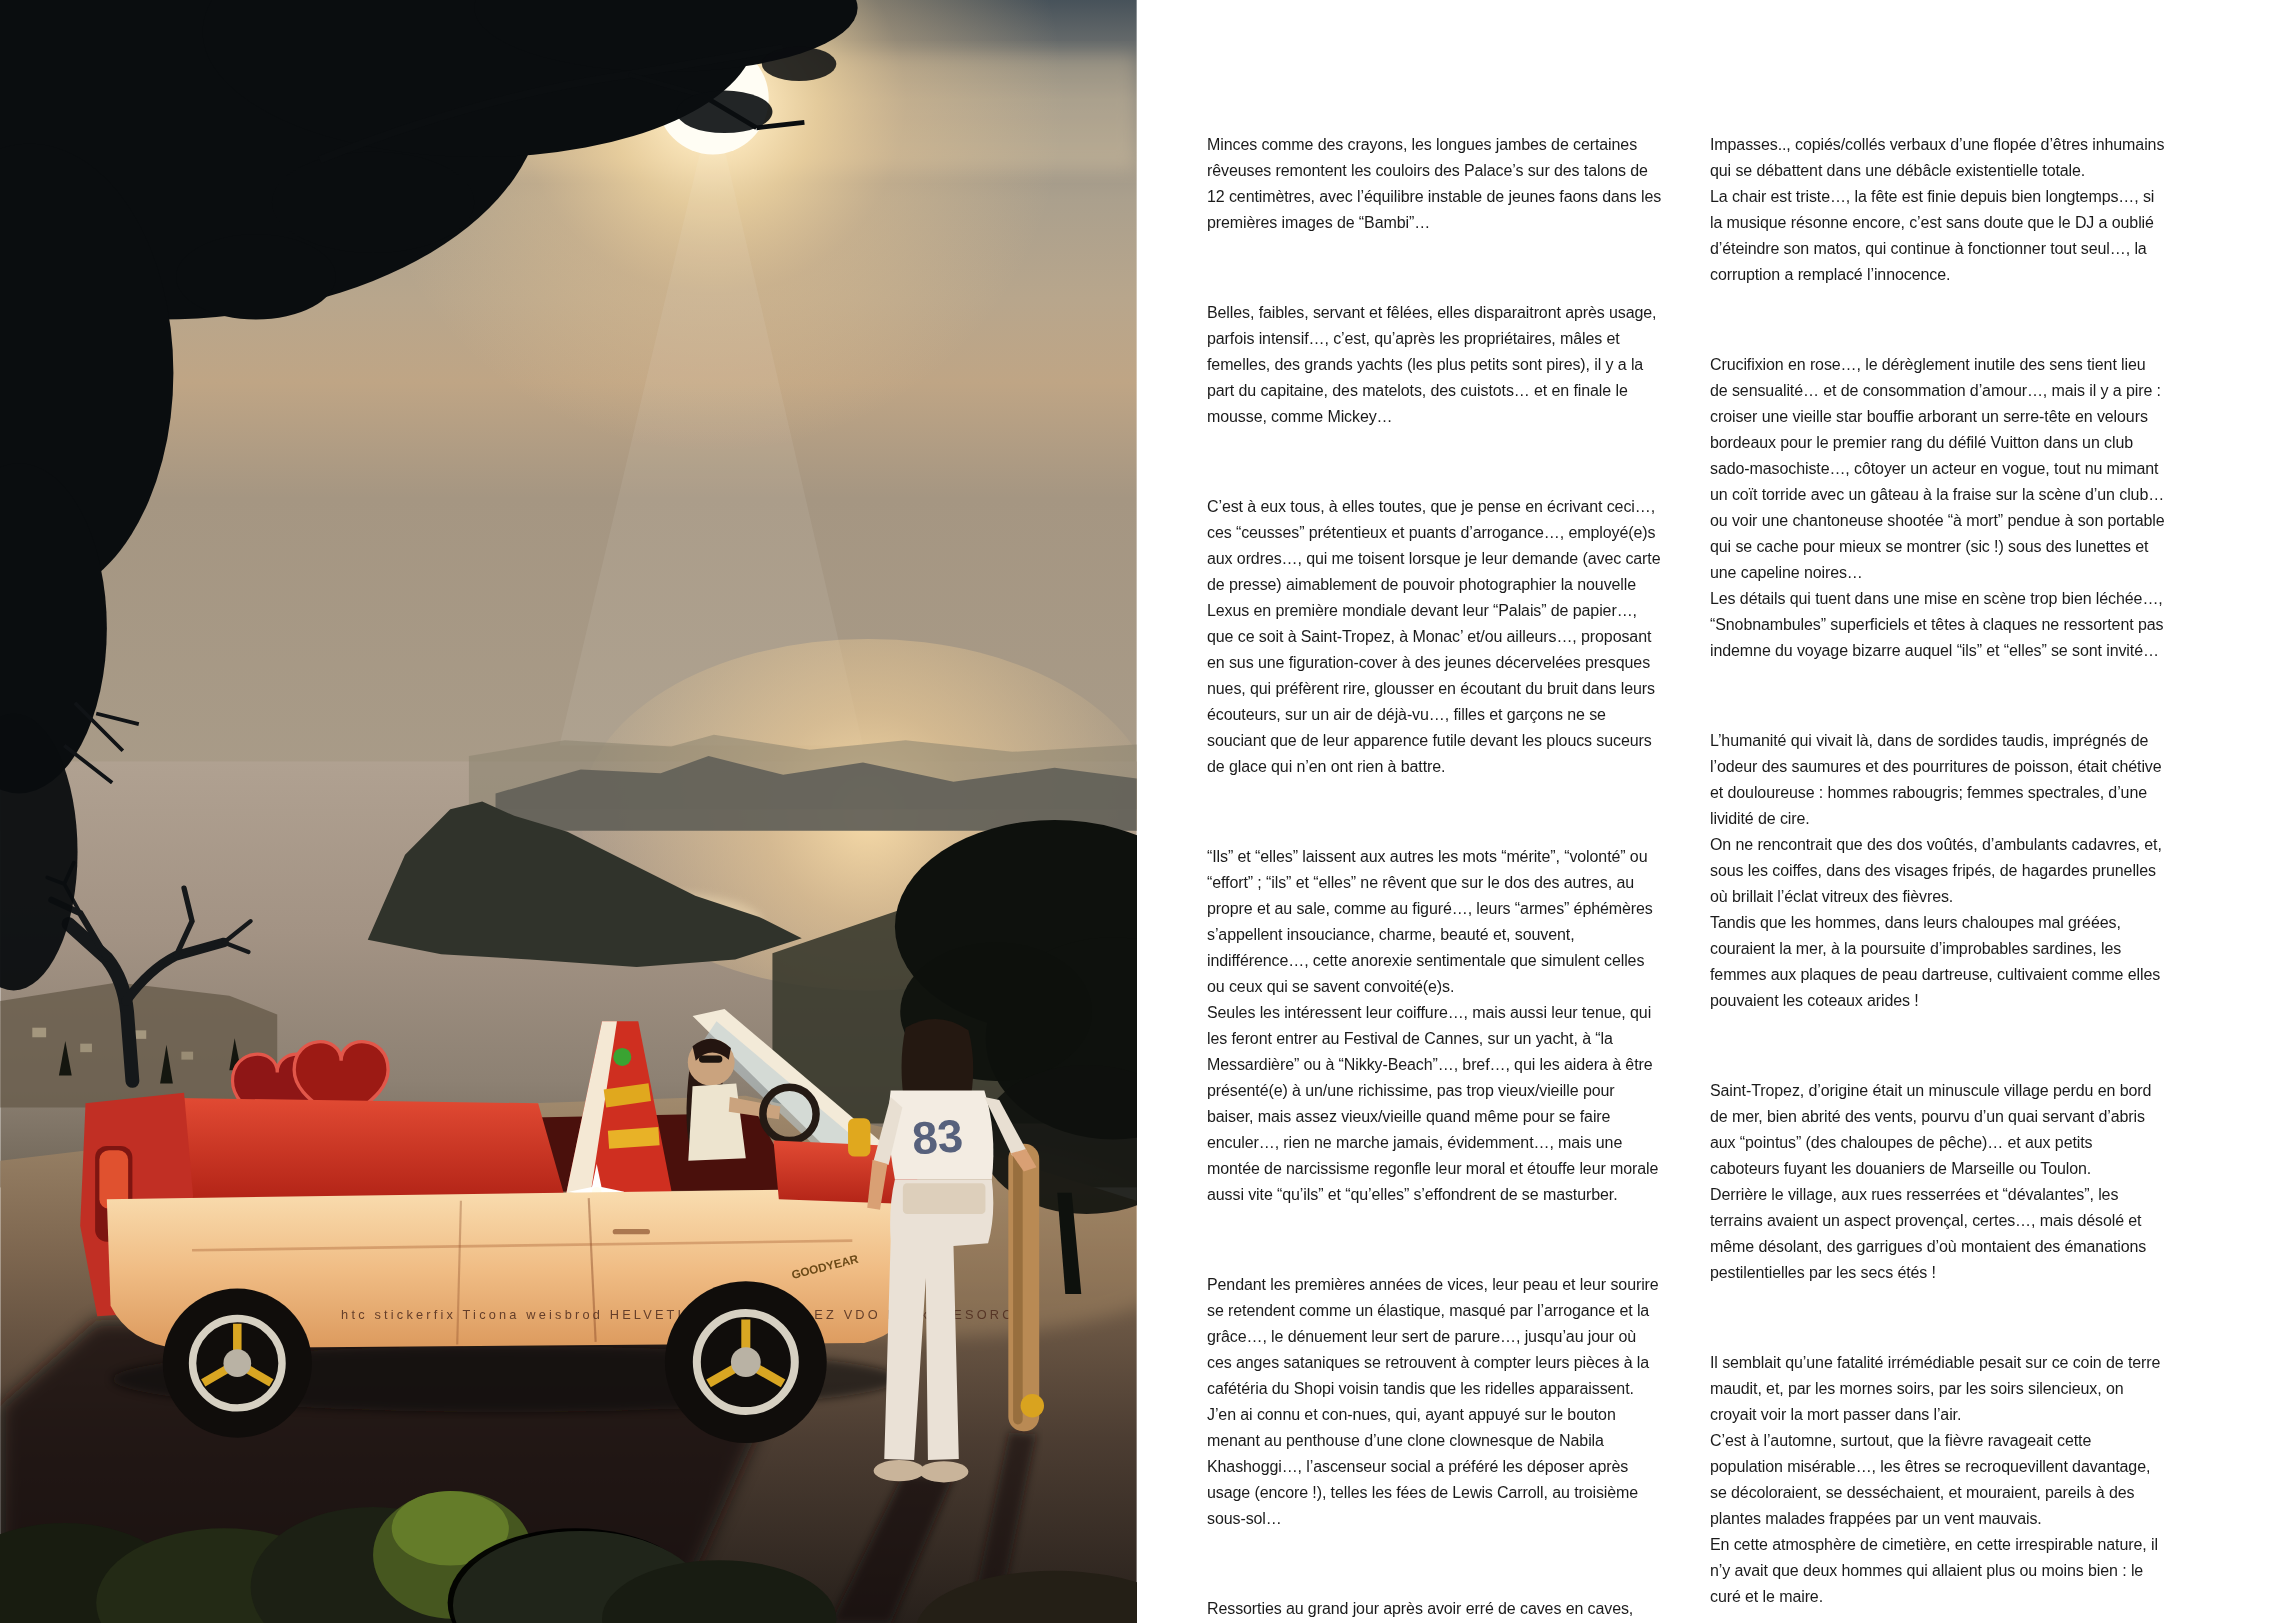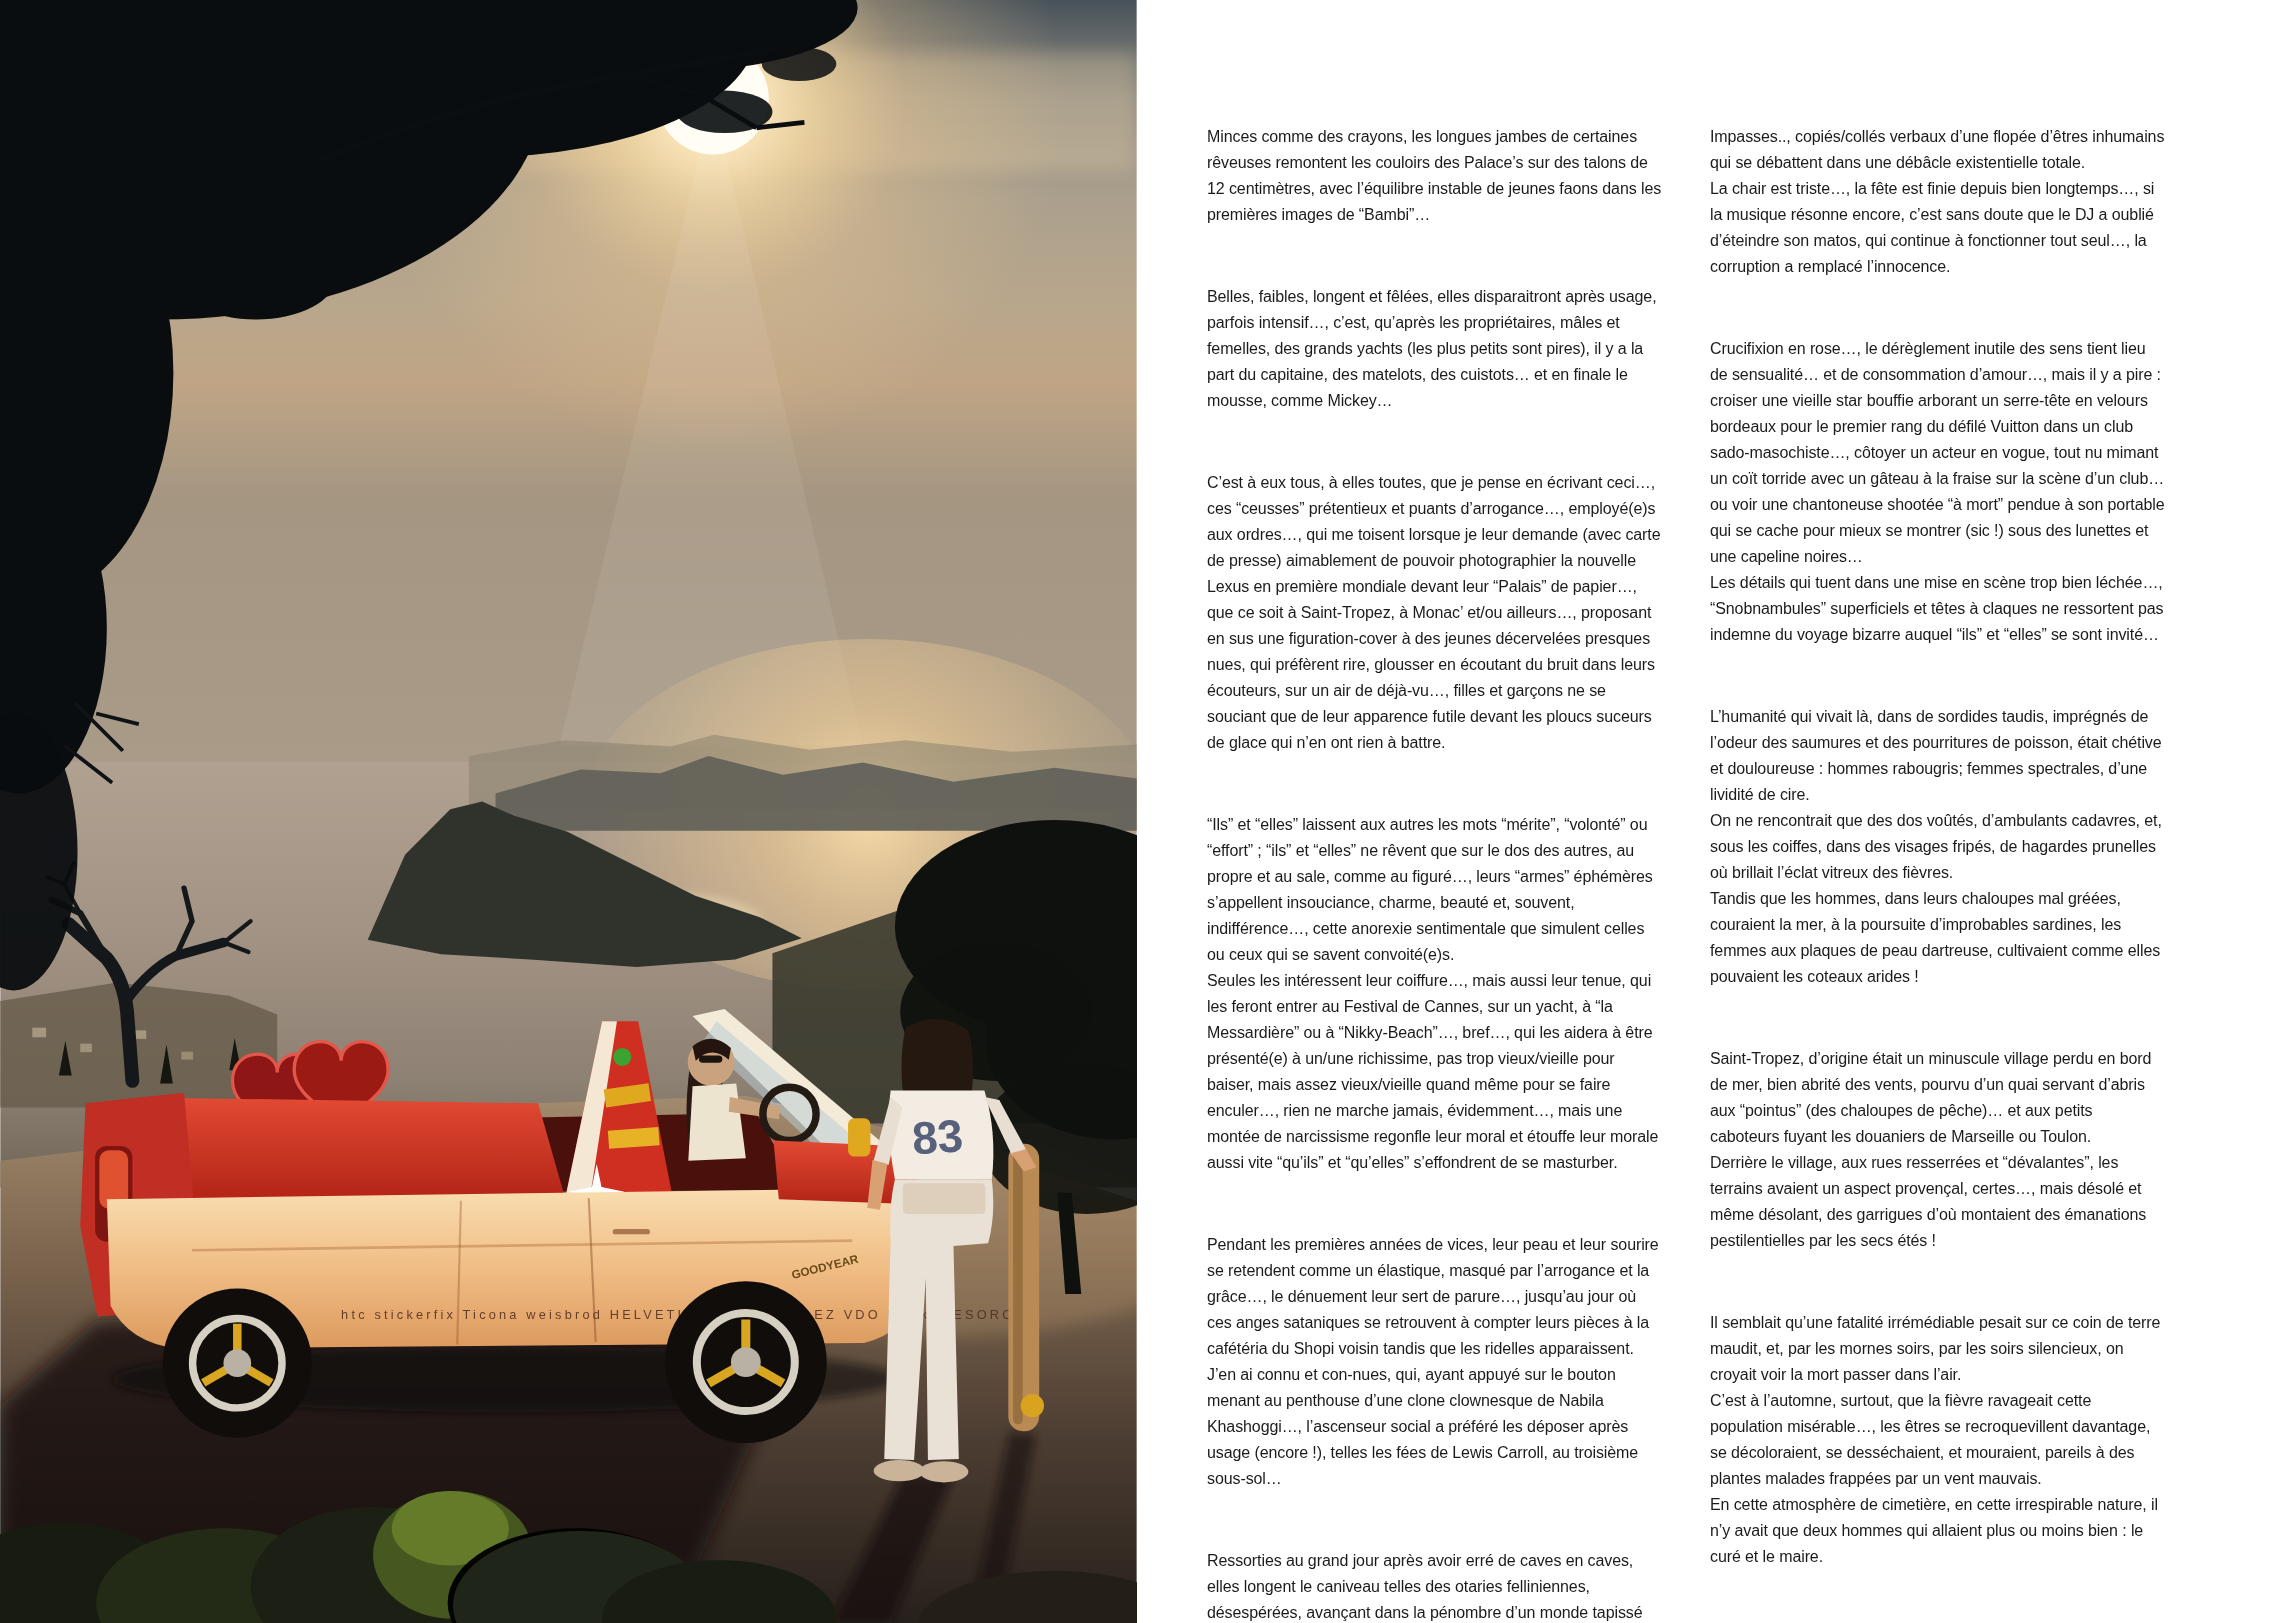--- a/index.html
+++ b/index.html
@@ -4,21 +4,21 @@
 <style>
   html,body{margin:0;padding:0;background:#e8e8e8;}
   .sheet{position:relative;width:2273px;height:1623px;background:#ffffff;overflow:hidden;
          font-family:"Liberation Sans", sans-serif;}
   .photo{position:absolute;left:0;top:0;width:1137px;height:1623px;overflow:hidden;}
   .photo svg{display:block;}
   .col{position:absolute;top:94px;width:456px;color:#1b1b1b;font-size:16px;line-height:26px;
        white-space:pre-line;letter-spacing:-0.1px;}
   .col-left{left:1207px;}
   .col-right{left:1710px;}
-  .col p{margin:4px 0 26px 0;}
+  .col p{margin:12px 0 26px 0;}
 </style>
 </head>
 <body>
 
 <div class="sheet">
 
   <div class="photo">
     <svg width="1137" height="1623" viewBox="0 0 2134 3048">
       <defs>
         <linearGradient id="skyg" x1="0" y1="0" x2="0" y2="1">
@@ -241,21 +241,21 @@
         <ellipse cx="1360" cy="210" rx="90" ry="40" opacity="0.9"></ellipse>
         <ellipse cx="1500" cy="120" rx="70" ry="32" opacity="0.85"></ellipse>
         <path d="M140,1320 L230,1410 M180,1340 L260,1360 M120,1400 L210,1470" stroke="#101316" stroke-width="7" fill="none"></path>
       </g>
     </svg>
   </div>
 
   <div>
     <div class="col col-left">
       <p>Minces comme des crayons, les longues jambes de certaines rêveuses remontent les couloirs des Palace’s sur des talons de 12 centimètres, avec l’équilibre instable de jeunes faons dans les premières images de “Bambi”…</p>
-      <p>Belles, faibles, longent et fêlées, elles disparaitront après usage, parfois intensif…, c’est, qu’après les propriétaires, mâles et femelles, des grands yachts (les plus petits sont pires), il y a la part du capitaine, des matelots, des cuistots… et en finale le mousse, comme Mickey…</p>
+      <p>Belles, faibles, servant et fêlées, elles disparaitront après usage, parfois intensif…, c’est, qu’après les propriétaires, mâles et femelles, des grands yachts (les plus petits sont pires), il y a la part du capitaine, des matelots, des cuistots… et en finale le mousse, comme Mickey…</p>
       <p>C’est à eux tous, à elles toutes, que je pense en écrivant ceci…, ces “ceusses” prétentieux et puants d’arrogance…, employé(e)s aux ordres…, qui me toisent lorsque je leur demande (avec carte de presse) aimablement de pouvoir photographier la nouvelle Lexus en première mondiale devant leur “Palais” de papier…, que ce soit à Saint-Tropez, à Monac’ et/ou ailleurs…, proposant en sus une figuration-cover à des jeunes décervelées presques nues, qui préfèrent rire, glousser en écoutant du bruit dans leurs écouteurs, sur un air de déjà-vu…, filles et garçons ne se souciant que de leur apparence futile devant les ploucs suceurs de glace qui n’en ont rien à battre.</p>
       <p>“Ils” et “elles” laissent aux autres les mots “mérite”, “volonté” ou “effort” ; “ils” et “elles” ne rêvent que sur le dos des autres, au propre et au sale, comme au figuré…, leurs “armes” éphémères s’appellent insouciance, charme, beauté et, souvent, indifférence…, cette anorexie sentimentale que simulent celles ou ceux qui se savent convoité(e)s.
 Seules les intéressent leur coiffure…, mais aussi leur tenue, qui les feront entrer au Festival de Cannes, sur un yacht, à “la Messardière” ou à “Nikky-Beach”…, bref…, qui les aidera à être présenté(e) à un/une richissime, pas trop vieux/vieille pour baiser, mais assez vieux/vieille quand même pour se faire enculer…, rien ne marche jamais, évidemment…, mais une montée de narcissisme regonfle leur moral et étouffe leur morale aussi vite “qu’ils” et “qu’elles” s’effondrent de se masturber.</p>
       <p>Pendant les premières années de vices, leur peau et leur sourire se retendent comme un élastique, masqué par l’arrogance et la grâce…, le dénuement leur sert de parure…, jusqu’au jour où ces anges sataniques se retrouvent à compter leurs pièces à la cafétéria du Shopi voisin tandis que les ridelles apparaissent.
 J’en ai connu et con-nues, qui, ayant appuyé sur le bouton menant au penthouse d’une clone clownesque de Nabila Khashoggi…, l’ascenseur social a préféré les déposer après usage (encore !), telles les fées de Lewis Carroll, au troisième sous-sol…</p>
       <p>Ressorties au grand jour après avoir erré de caves en caves, elles longent le caniveau telles des otaries felliniennes, désespérées, avançant dans la pénombre d’un monde tapissé de miroirs où l’on boit du champagne et où on se gave d’humiliations, du style : “Il faut ensuite passer à la Nuit de la fessée”…, la définitive…
 Et…, cons et connes jusqu’au bout de leurs bouts, “ils” et “elles” y vont pour la grande enculade finale…, la descente aux enfers définitive, là, où des supplicié(e)s, éternel(le)s masochistes immobilisé(e)s sur une croix de Saint-André, suffoquent sur fond de techno, tandis qu’un Master de pacotille et une Maîtresse sur le retour s’affairent sur leurs corps avec un assistant bodybuilder transsexuel tatoué au sexe immobilisé par un cathéter…, monologue épileptique…, où les masturbateurs non identifiés, pas plus que les branleuses…, réussissent le prodige de ne pas recourir une seule fois à leur cerveau pour spermater ou cypriner dans une nuit sans joie…., ce ne sont que des êtres lubriques qui se chevauchent sans se répondre.</p>
     </div>
     <div class="col col-right">
       <p>Impasses.., copiés/collés verbaux d’une flopée d’êtres inhumains qui se débattent dans une débâcle existentielle totale.

